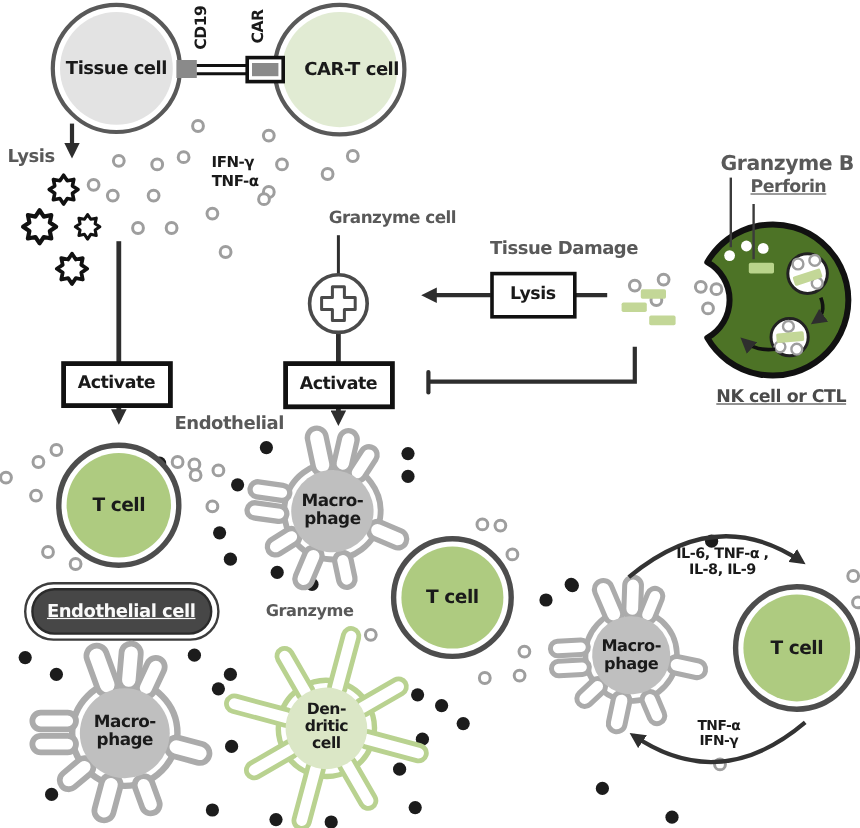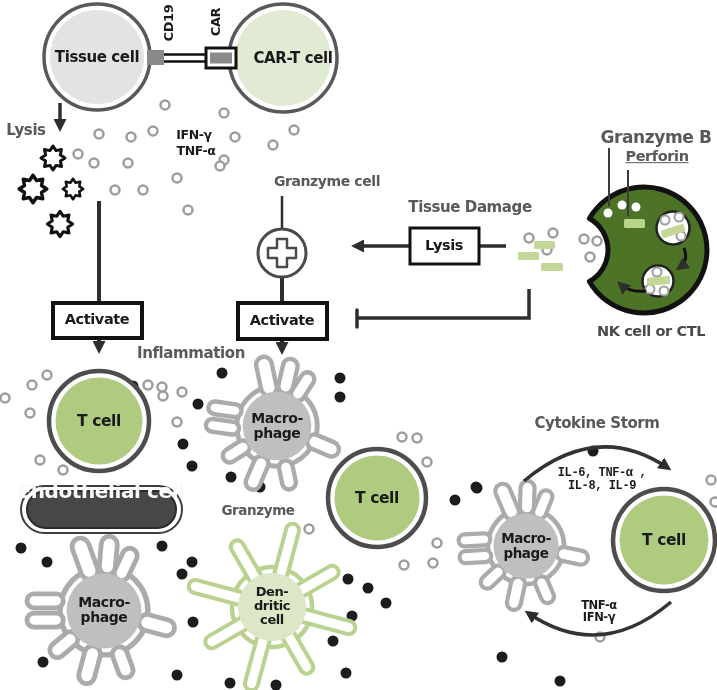--- a/index.html
+++ b/index.html
@@ -246,48 +246,47 @@
 <div class="label blk rot" style="left:169px;top:23px;font-size:13px;">CD19</div>
 <div class="label blk rot" style="left:216px;top:22px;font-size:13px;">CAR</div>
 <div class="label gray" style="left:26px;top:130px;font-size:15px;">Lysis</div>
 <div class="label blk" style="left:194px;top:135px;font-size:12.5px;">IFN-γ</div>
 <div class="label blk" style="left:196px;top:151px;font-size:12.5px;">TNF-α</div>
 <div class="label gray" style="left:327px;top:182px;font-size:14px;">Granzyme cell</div>
 <div class="label gray" style="left:447px;top:207px;font-size:15px;margin-left:23px;">Tissue Damage</div>
 <div class="label blk" style="left:444px;top:246px;font-size:14.5px;">Lysis</div>
 <div class="label blk" style="left:97px;top:320px;font-size:14.5px;">Activate</div>
 <div class="label blk" style="left:282px;top:321px;font-size:14.5px;">Activate</div>
-<div class="label gray" style="left:191px;top:353px;font-size:15px;">Inflammation</div>
+<div class="label gray" style="left:191px;top:353px;font-size:15px;">Endothelial</div>
 <div class="label gray" style="left:656px;top:137px;font-size:17px;">Granzyme B</div>
 <div class="label gray" style="left:657px;top:157px;font-size:14.5px;text-decoration:underline;">Perforin</div>
-<div class="label" style="left:651px;top:332px;font-size:14.5px;color:#4a4a4a;">NK cell or CTL</div>
+<div class="label" style="left:651px;top:332px;font-size:14.5px;color:#4a4a4a;text-decoration:underline;">NK cell or CTL</div>
 <div class="label blk" style="left:99px;top:421px;font-size:15.5px;">T cell</div>
 <div class="label blk" style="left:377px;top:498px;font-size:15.5px;">T cell</div>
 <div class="label blk" style="left:664px;top:540px;font-size:15.5px;">T cell</div>
-<div class="label white" style="left:101px;top:492px;font-size:20px;">Endothelial cell</div>
+<div class="label white" style="left:101px;top:509px;font-size:15px;text-decoration:underline;">Endothelial cell</div>
 <div class="label blk" style="left:104px;top:610px;font-size:14px;">
   <div>Macro-</div>
   <div>phage</div>
 </div>
 <div class="label blk" style="left:277px;top:426px;font-size:14px;">
   <div>Macro-</div>
   <div>phage</div>
 </div>
 <div class="label blk" style="left:526px;top:546px;font-size:13.5px;">
   <div>Macro-</div>
   <div>phage</div>
 </div>
 <div class="label gray" style="left:258px;top:510px;font-size:13.5px;">Granzyme</div>
 <div class="label blk" style="left:272px;top:606px;font-size:13px;">
   <div>Den-</div>
   <div>dritic</div>
   <div>cell</div>
 </div>
-<div class="label gray" style="left:597px;top:423px;font-size:15px;">Cytokine Storm</div>
-<div class="label blk" style="left:602px;top:480px;font-size:12px;font-family:Liberation Mono, monospace;">
+<div class="label blk" style="left:602px;top:468px;font-size:12px;">
   <div>IL-6, TNF-α ,</div>
   <div>IL-8, IL-9</div>
 </div>
 <div class="label blk" style="left:599px;top:611px;font-size:11.5px;">
   <div>TNF-α</div>
   <div>IFN-γ</div>
 </div>
 
 </div>
 

